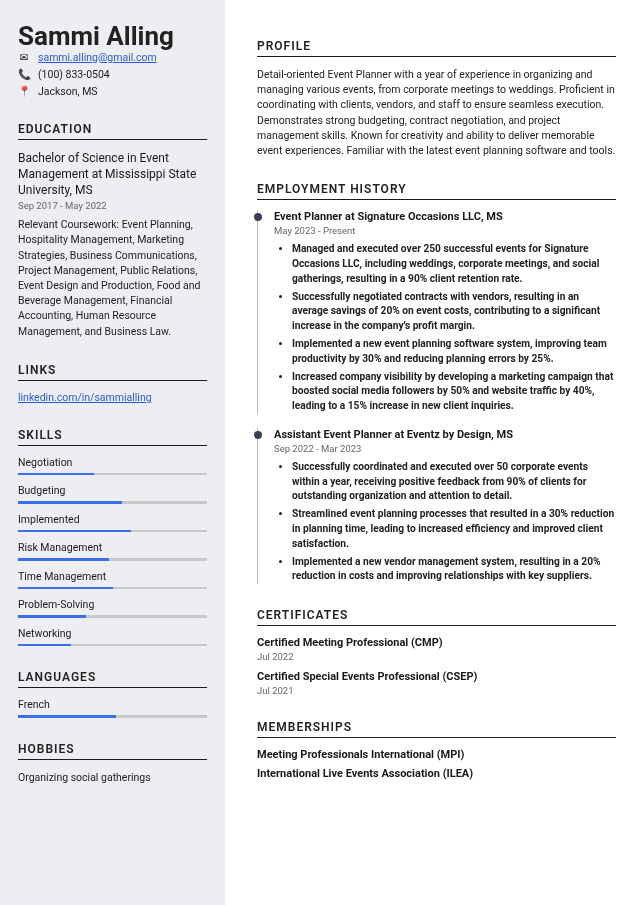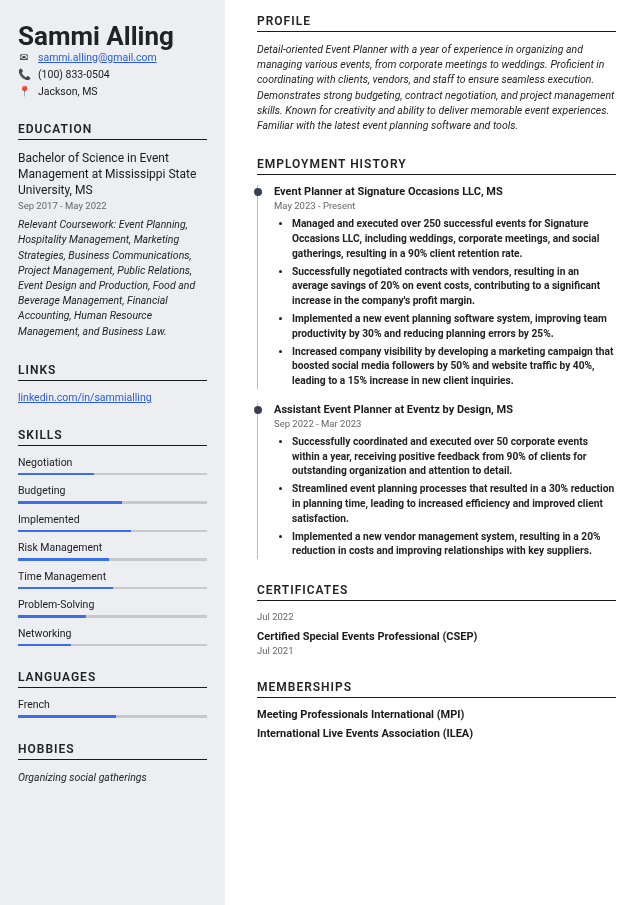--- a/index.html
+++ b/index.html
@@ -13,21 +13,21 @@
     background: #fff;
     display: flex;
   }
   .sidebar {
     width: 225px;
     background: #eceef2;
     padding: 22px 18px 18px 18px;
   }
   .main {
     flex: 1;
-    padding: 14px 24px 18px 32px;
+    padding: 39px 24px 18px 32px;
     background: #fff;
   }
   .name {
     font-size: 26px;
     font-weight: 700;
     color: #222;
     line-height: 1.1;
   }
   .role {
     font-size: 12.5px;
@@ -64,21 +64,20 @@
   .date {
     font-size: 9.5px;
     color: #666;
     margin-top: 2px;
     margin-bottom: 6px;
   }
   .body-text {
     font-size: 10.5px;
     line-height: 1.45;
     color: #222;
-    font-style: italic;
   }
   .link-item a { color: #2a5bd7; text-decoration: underline; font-size: 10.5px; }
   .skill { margin-bottom: 9px; }
   .skill-name { font-size: 10.5px; margin-bottom: 4px; }
   .skill-bar {
     height: 2.5px;
     background: #c8c8c8;
     position: relative;
   }
   .skill-fill {
@@ -242,20 +241,21 @@
           <li>Successfully coordinated and executed over 50 corporate events within a year, receiving positive feedback from 90% of clients for outstanding organization and attention to detail.</li>
           <li>Streamlined event planning processes that resulted in a 30% reduction in planning time, leading to increased efficiency and improved client satisfaction.</li>
           <li>Implemented a new vendor management system, resulting in a 20% reduction in costs and improving relationships with key suppliers.</li>
         </ul>
       </div>
     </div>
 
   <div class="section-title">CERTIFICATES</div>
   <div id="certs-container">
       <div class="cert-block">
+        <div class="cert-title">Certified Meeting Professional (CMP)</div>
     <div class="date" style="margin-bottom:0">Jul 2022</div>
       </div>
       <div class="cert-block">
         <div class="cert-title">Certified Special Events Professional (CSEP)</div>
     <div class="date" style="margin-bottom:0">Jul 2021</div>
       </div>
     </div>
 
   <div class="section-title">MEMBERSHIPS</div>
   <div id="memberships-container">

